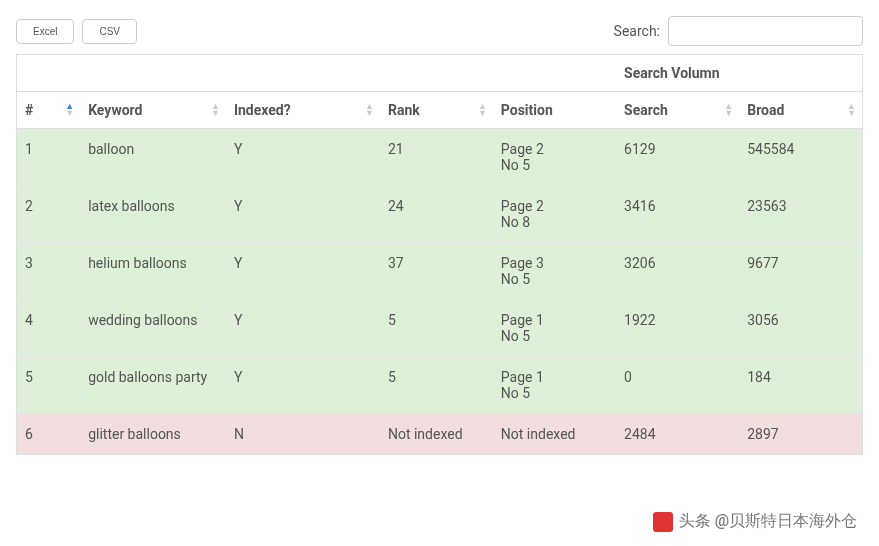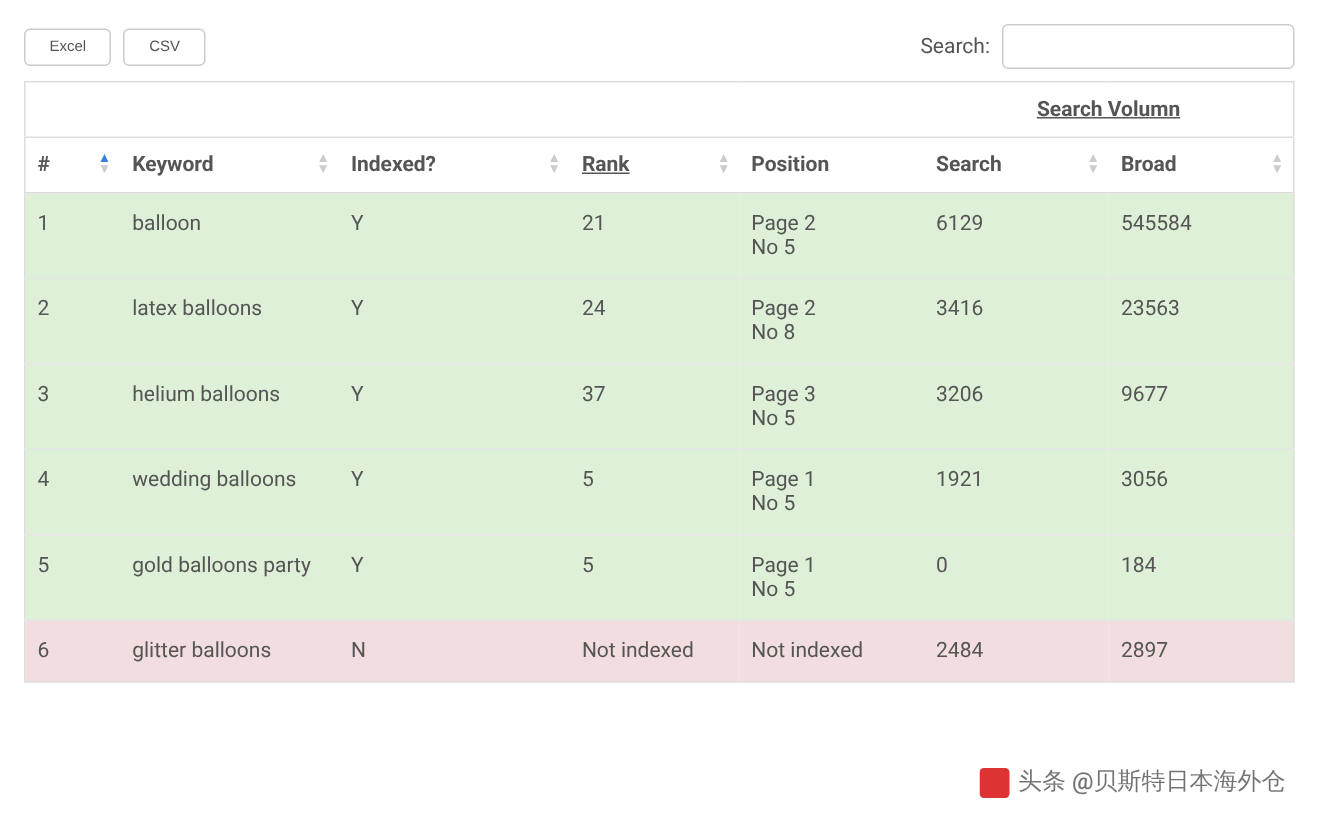--- a/index.html
+++ b/index.html
@@ -42,24 +42,23 @@
       font-size: 14px;
     }
     table {
       width: 100%;
       border-collapse: collapse;
       border: 1px solid #ddd;
     }
     thead tr.group th {
       border-bottom: 1px solid #ddd;
       padding: 10px 8px;
-      text-align: center;
+      text-align: left;
       font-weight: 700;
       color: #555;
-      text-decoration: underline;
     }
     thead tr.cols th {
       padding: 10px 8px;
       text-align: left;
       font-weight: 700;
       color: #555;
       border-bottom: 1px solid #ddd;
       position: relative;
     }
     thead tr.cols th.sortable { cursor: pointer; padding-right: 22px; }
@@ -79,21 +78,21 @@
       padding: 12px 8px;
       vertical-align: top;
       border-top: 1px solid #e5e5e5;
       color: #555;
     }
     tbody tr.green { background: #dff0d8; }
     tbody tr.red { background: #f2dede; }
     .col-num { width: 62px; }
     .col-keyword { width: 142px; }
     .col-indexed { width: 150px; }
-    .col-rank { width: 110px; text-decoration: underline; }
+    .col-rank { width: 110px; }
     .col-position { width: 120px; }
     .col-exact { width: 120px; }
     .col-broad { width: 120px; }
     .watermark {
       position: fixed;
       right: 22px;
       bottom: 14px;
       font-size: 16px;
       color: rgba(0,0,0,0.55);
       font-weight: 500;
@@ -204,21 +203,21 @@
         <td>Page 3<br>No 5</td>
         <td>3206</td>
         <td>9677</td>
       </tr>
       <tr class="green">
         <td>4</td>
         <td>wedding balloons</td>
         <td>Y</td>
         <td>5</td>
         <td>Page 1<br>No 5</td>
-        <td>1921</td>
+        <td>1922</td>
         <td>3056</td>
       </tr>
       <tr class="green">
         <td>5</td>
         <td>gold balloons party</td>
         <td>Y</td>
         <td>5</td>
         <td>Page 1<br>No 5</td>
         <td>0</td>
         <td>184</td>

